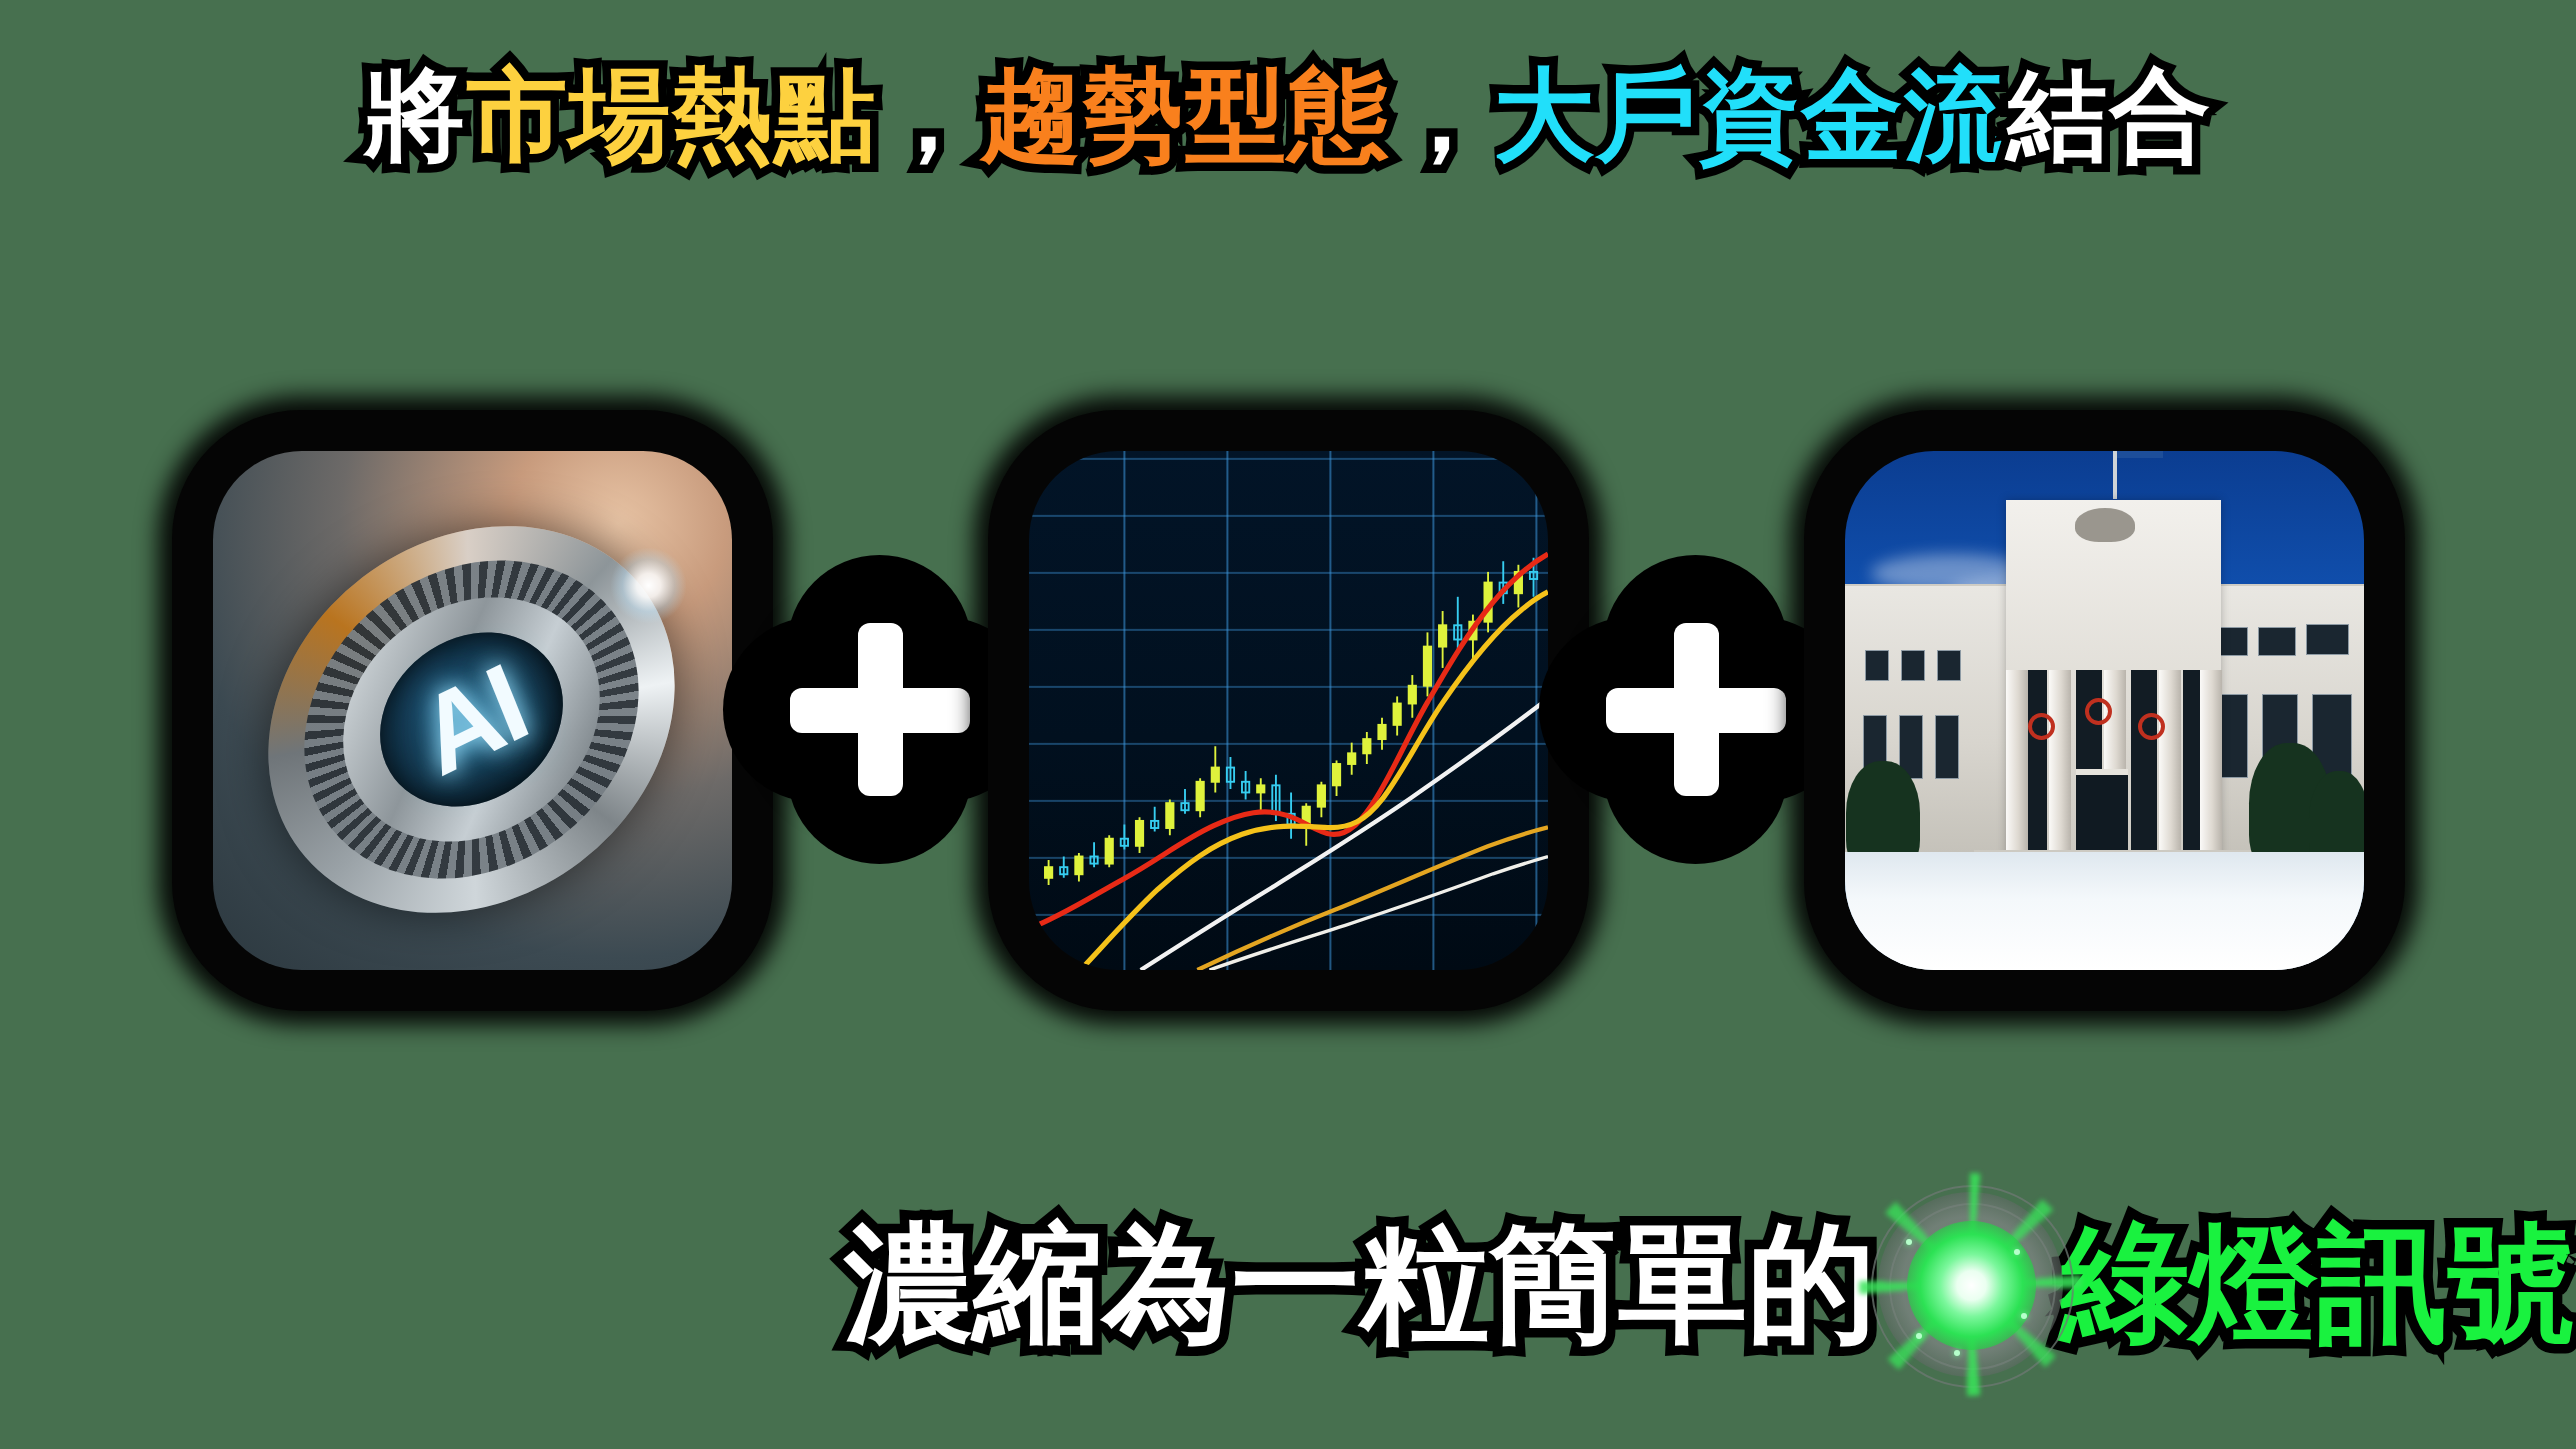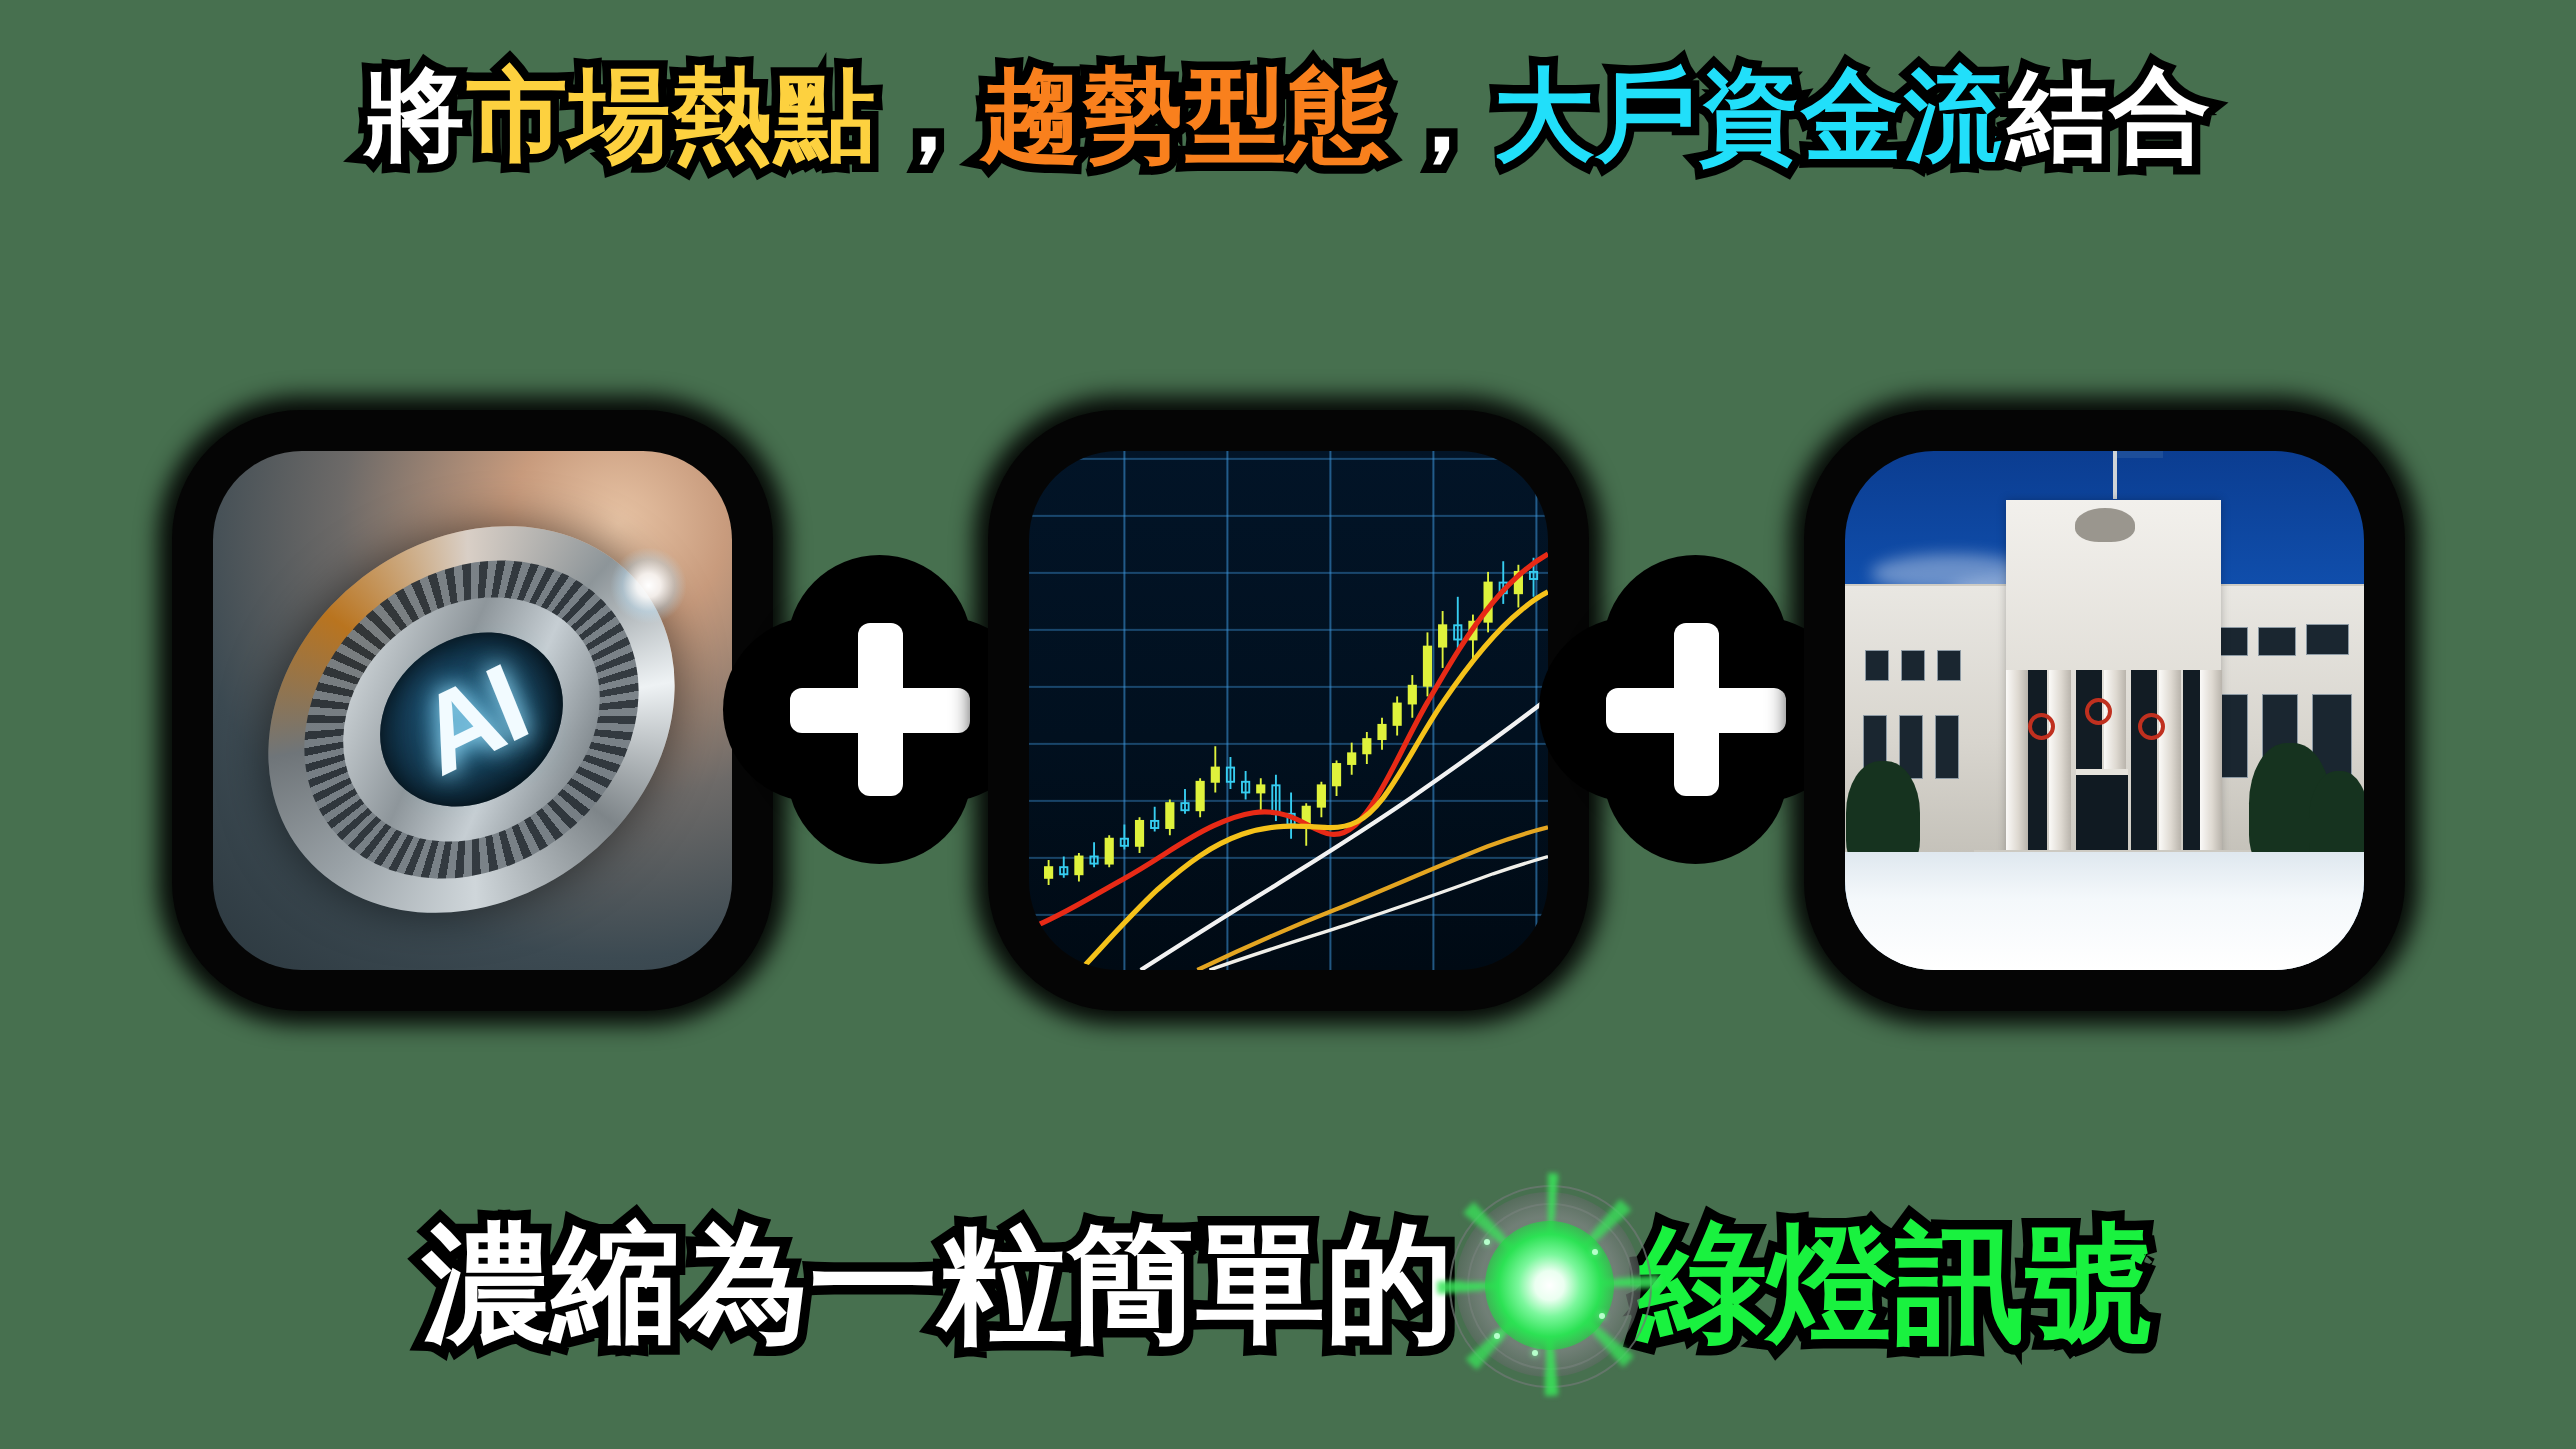--- a/index.html
+++ b/index.html
@@ -158,21 +158,21 @@
   .plus-glyph{position:relative;width:180px;height:180px;}
   .plus-glyph:before,.plus-glyph:after{
     content:"";position:absolute;background:#fff;border-radius:12px;
   }
   .plus-glyph:before{left:50%;top:3.4px;width:45px;height:173px;margin-left:-22px;}
   .plus-glyph:after{top:50%;left:0px;width:180px;height:45px;margin-top:-22px;}
 
   
   .bottomline{
     position:absolute;left:0;top:1140px;width:2576px;
-    text-align:center;white-space:nowrap;
+    text-align:right;white-space:nowrap;
     font-size:129px;font-weight:bold;letter-spacing:0px;
     -webkit-text-stroke:19px #000;
     paint-order:stroke fill;
   }
   .bottomline span{display:inline-block;vertical-align:middle;}
   .burst{
     display:inline-block;vertical-align:middle;
     position:relative;width:206px;height:206px;margin:0 -13.7px 0 -8.6px;
     -webkit-text-stroke:0;
   }

